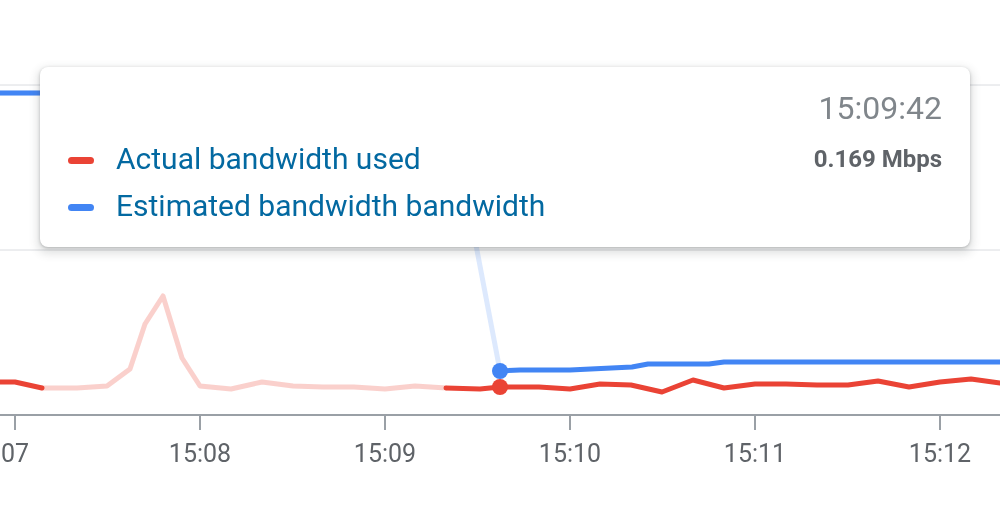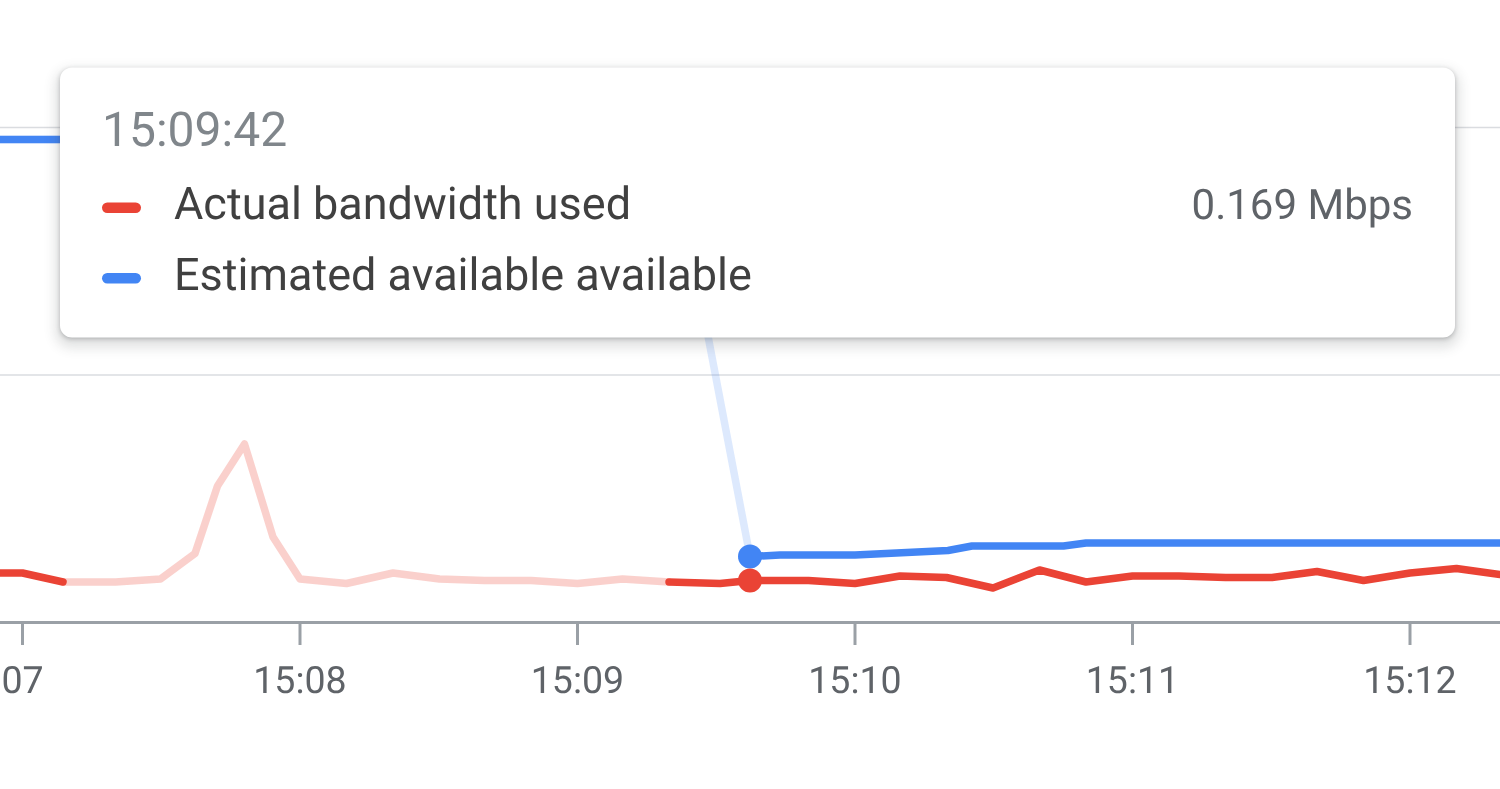--- a/index.html
+++ b/index.html
@@ -18,27 +18,28 @@
     height: 526px;
   }
   svg {
     position: absolute;
     left: 0;
     top: 0;
   }
   .tooltip {
     position: absolute;
     left: 40px;
-    top: 45px;
+    top: 67px;
     width: 930px;
     background: #fff;
     border-radius: 8px;
     box-shadow: 0 1px 3px rgba(60,64,67,.3), 0 4px 8px 3px rgba(60,64,67,.15);
     padding: 22px 28px 24px 28px;
     box-sizing: border-box;
+    text-align: right;
   }
   .tt-time {
     font-size: 32px;
     color: #80868b;
     margin-bottom: 14px;
     font-weight: 400;
   }
   .tt-row {
     display: flex;
     align-items: center;
@@ -46,28 +47,28 @@
   }
   .tt-swatch {
     width: 26px;
     height: 7px;
     border-radius: 4px;
     flex: 0 0 auto;
     margin-top: 4px;
   }
   .tt-label {
     font-size: 30px;
-    color: #404040;
+    color: #0369a1;
     margin-left: 22px;
     font-weight: 400;
   }
   .tt-value {
-    font-size: 28px;
+    font-size: 24px;
     color: #5f6368;
-    font-weight: 400;
+    font-weight: 700;
     margin-left: auto;
   }
   .axis-label {
     font-size: 25px;
     fill: #5f6368;
     text-anchor: middle;
     font-family: inherit;
   }
   .gridline { stroke: #dadce0; stroke-width: 1; }
   .baseline { stroke: #9aa0a6; stroke-width: 2; }
@@ -126,17 +127,17 @@
   <div class="tt-time">15:09:42</div>
 
   <div class="tt-row">
     <div class="tt-swatch" style="background:#ea4335"></div>
     <div class="tt-label">Actual bandwidth used</div>
     <div class="tt-value">0.169 Mbps</div>
   </div>
 
   <div class="tt-row">
     <div class="tt-swatch" style="background:#4285f4"></div>
-    <div class="tt-label">Estimated available available</div>
+    <div class="tt-label">Estimated bandwidth bandwidth</div>
   </div>
 </div>
 
 </div>
 
 </body></html>

